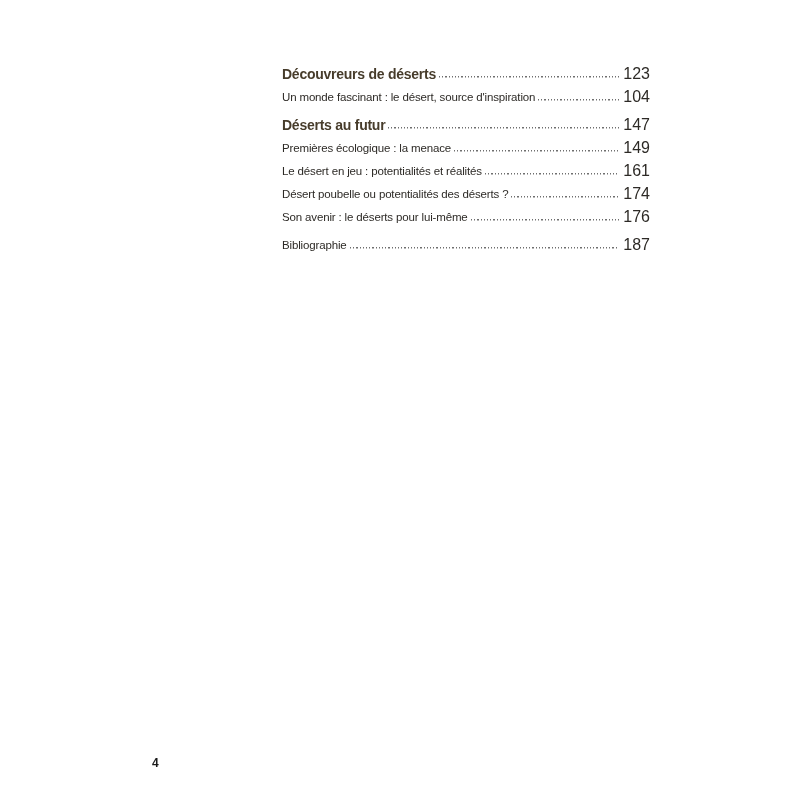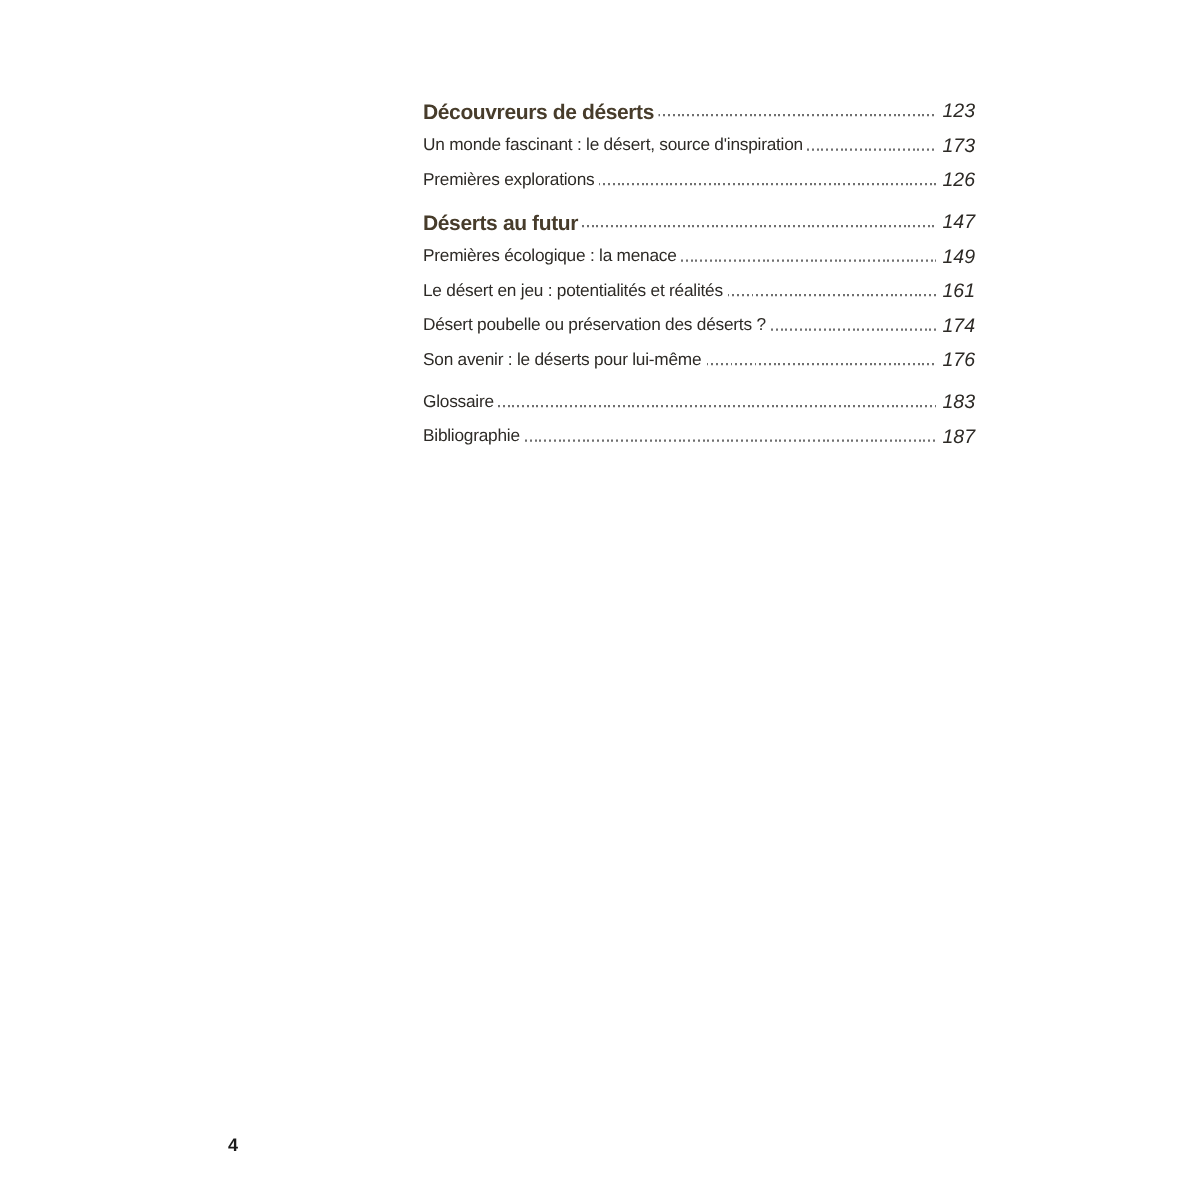--- a/index.html
+++ b/index.html
@@ -53,25 +53,24 @@
     margin-left: 3px;
     background: repeating-linear-gradient(
         to right,
         var(--leader-dots, #6f6f6f) 0 1.3px,
         transparent 1.3px 3.2px
       ) left bottom / 100% 1.5px no-repeat;
   }
   .pnum {
     white-space: nowrap;
     padding-left: 4px;
-    font-size: 13px;
+    font-size: 16px;
     font-weight: normal;
     letter-spacing: 0;
     color: var(--body-text, #2d2a26);
-    font-style: italic;
   }
   .section-gap {
     height: 5px;
   }
   .footer-pnum {
     position: absolute;
     left: 152px;
     top: 756px;
     font-size: 12px;
     font-weight: bold;
@@ -84,59 +83,49 @@
 <div class="page">
   <nav class="toc" id="toc">
       <div class="row heading">
         <span class="label">Découvreurs de déserts</span>
         <span class="leader"></span>
         <span class="pnum">123</span>
       </div>
       <div class="row item">
         <span class="label">Un monde fascinant : le désert, source d'inspiration</span>
         <span class="leader"></span>
-        <span class="pnum">173</span>
-      </div>
-      <div class="row item">
-        <span class="label">Premières explorations</span>
-        <span class="leader"></span>
-        <span class="pnum">126</span>
+        <span class="pnum">104</span>
       </div>
       <div class="section-gap"></div>
       <div class="row heading">
         <span class="label">Déserts au futur</span>
         <span class="leader"></span>
         <span class="pnum">147</span>
       </div>
       <div class="row item">
         <span class="label">Premières écologique : la menace</span>
         <span class="leader"></span>
         <span class="pnum">149</span>
       </div>
       <div class="row item">
         <span class="label">Le désert en jeu : potentialités et réalités</span>
         <span class="leader"></span>
         <span class="pnum">161</span>
       </div>
       <div class="row item">
-        <span class="label">Désert poubelle ou préservation des déserts ?</span>
+        <span class="label">Désert poubelle ou potentialités des déserts ?</span>
         <span class="leader"></span>
         <span class="pnum">174</span>
       </div>
       <div class="row item">
         <span class="label">Son avenir : le déserts pour lui-même</span>
         <span class="leader"></span>
         <span class="pnum">176</span>
       </div>
       <div class="section-gap"></div>
       <div class="row item">
-        <span class="label">Glossaire</span>
-        <span class="leader"></span>
-        <span class="pnum">183</span>
-      </div>
-      <div class="row item">
         <span class="label">Bibliographie</span>
         <span class="leader"></span>
         <span class="pnum">187</span>
       </div>
     </nav>
   <div class="footer-pnum">4</div>
 </div>
 
 </body></html>

